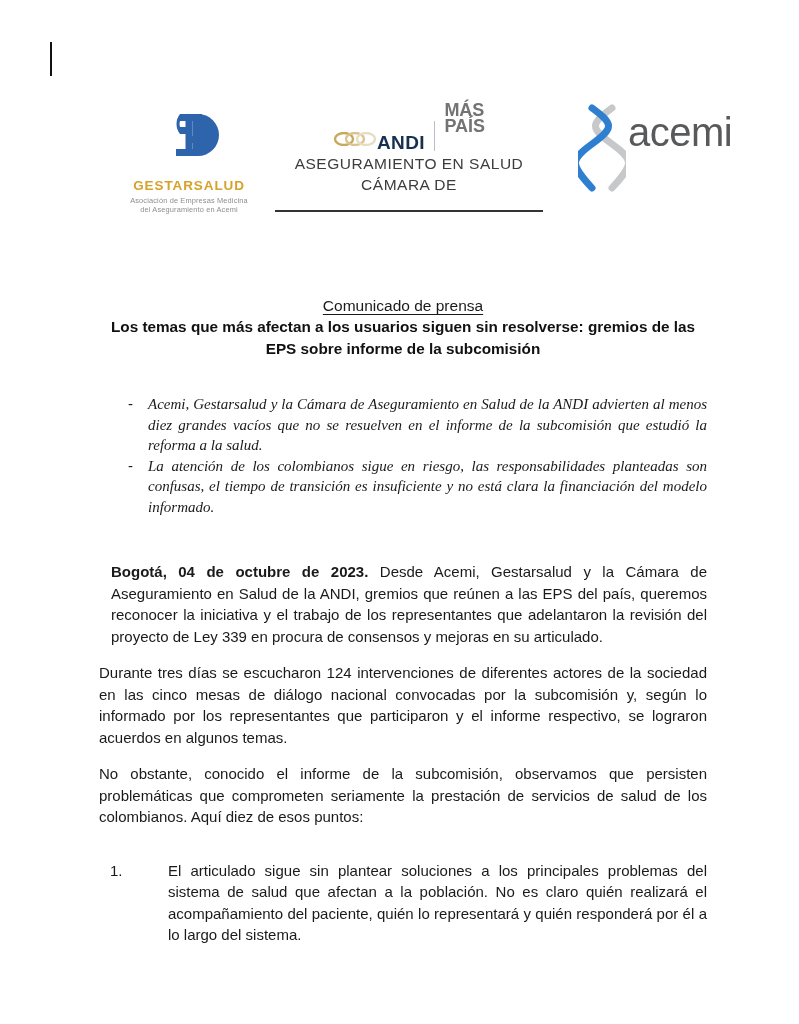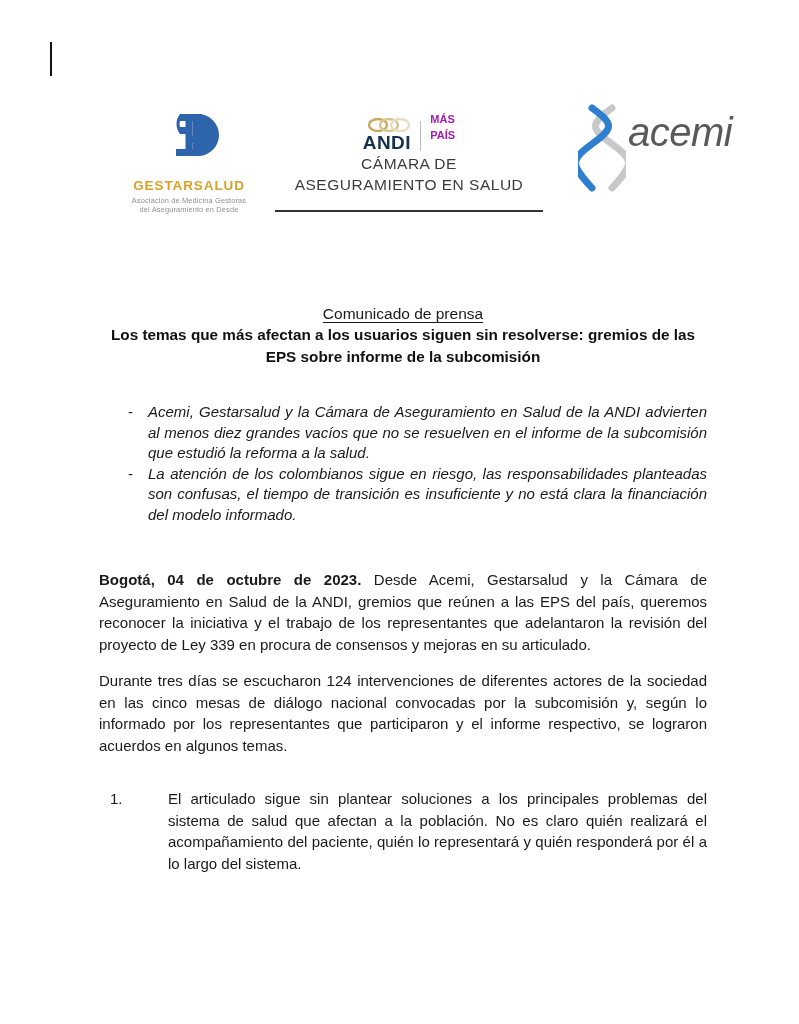--- a/index.html
+++ b/index.html
@@ -83,22 +83,22 @@
   }
   .andi-top {
     display: flex;
     align-items: flex-end;
     justify-content: center;
     gap: 9px;
     height: 44px;
   }
   .andi-left {
     display: flex;
-    flex-direction: column;
-    align-items: flex-end;
+    flex-direction: row;
+    align-items: flex-start;
     line-height: 1;
   }
   .andi-rings {
     height: 14px;
     display: block;
   }
   .andi-word {
     font-family: "Liberation Sans", sans-serif;
     font-weight: bold;
     font-size: 19px;
@@ -109,26 +109,26 @@
   .andi-divider {
     width: 1.4px;
     height: 30px;
     background: #b9bfc7;
     align-self: flex-end;
     margin-bottom: 1px;
   }
   .andi-maspais {
     font-family: "Liberation Sans", sans-serif;
     font-weight: bold;
-    font-size: 11px;
+    font-size: 18px;
     line-height: 15.5px;
-    color: #a21caf;
+    color: #737373;
     text-align: left;
     align-self: flex-end;
-    margin-bottom: 9px;
+    margin-bottom: 18px;
   }
   .camara-line {
     font-family: "Liberation Sans", sans-serif;
     font-size: 15.5px;
     line-height: 18px;
     color: #3c3c3c;
     letter-spacing: 0.5px;
     margin-top: 3px;
   }
   .andi-rule {
@@ -141,21 +141,20 @@
   }
 
   
   .logo-acemi {
     position: absolute;
     left: 578px;
     top: 4px;
     width: 200px;
     display: flex;
     align-items: flex-start;
-    font-style: italic;
   }
   .acemi-helix {
     width: 48px;
     height: 88px;
     flex: 0 0 auto;
   }
   .acemi-text {
     margin-left: 2px;
     margin-top: 8px;
   }
@@ -171,21 +170,21 @@
     font-size: 11.4px;
     line-height: 13.2px;
     color: #6d6e71;
     margin-top: 2px;
   }
 
   
   .doc-body {
     position: absolute;
     left: 99px;
-    top: 304px;
+    top: 296px;
     width: 608px;
   }
 
   .kicker {
     text-align: center;
     font-size: 15.5px;
     line-height: 20px;
     color: #1a1a1a;
   }
   .kicker span {
@@ -214,30 +213,31 @@
     color: #1a1a1a;
   }
   .bullet + .bullet { margin-top: 0px; }
   .bullet-dash {
     flex: 0 0 20px;
     font-style: normal;
   }
   .bullet-text {
     flex: 1 1 auto;
     text-align: justify;
+    font-family: Liberation Serif, serif;
   }
 
   .para {
     margin-top: 4px;
     font-size: 15px;
     line-height: 21.5px;
     text-align: justify;
     color: #1a1a1a;
   }
-  .para.first { margin-top: 44px; }
+  .para.first { margin-top: 44px; margin-left: 12px; }
   .para b { font-weight: bold; }
 
   .numbered {
     margin-top: 32px;
     padding-left: 11px;
   }
   .num-item {
     display: flex;
     font-size: 15px;
     line-height: 21.5px;
@@ -265,43 +265,43 @@
       <div class="gs-mark">
         <svg width="62" height="54" viewBox="0 0 62 54" aria-hidden="true">
           <path d="M44 6 H22 A16 16 0 0 0 22 26 H31 V19 H22 A9 9 0 0 1 22 13 H44 Z" fill="#2e64ab"></path>
           <path d="M18 48 H40 A16 16 0 0 0 40 28 H31 V35 H40 A9 9 0 0 1 40 41 H18 Z" fill="#2e64ab"></path>
           <rect x="27.5" y="6" width="7" height="42" fill="#2e64ab"></rect>
           <path d="M34.5 6 H40 A21 21 0 0 1 40 48 H34.5 Z" fill="#2e64ab"></path>
         </svg>
       </div>
       <div class="gs-name">GESTARSALUD</div>
       <div class="gs-sub">
-        <div>Asociación de Medicina Gestoras</div>
-        <div>del Aseguramiento en Desde</div>
+        <div>Asociación de Empresas Medicina</div>
+        <div>del Aseguramiento en Acemi</div>
       </div>
     </div>
 
     <div class="logo-andi">
       <div class="andi-top">
         <div class="andi-left">
           <svg class="andi-rings" width="44" height="14" viewBox="0 0 44 14" aria-hidden="true">
             <ellipse cx="11" cy="7" rx="9" ry="6" fill="none" stroke="#c8a85a" stroke-width="2.4"></ellipse>
             <ellipse cx="22" cy="7" rx="9" ry="6" fill="none" stroke="#d8c48e" stroke-width="2.4"></ellipse>
             <ellipse cx="33" cy="7" rx="9" ry="6" fill="none" stroke="#e7ddc2" stroke-width="2.4"></ellipse>
           </svg>
           <div class="andi-word">ANDI</div>
         </div>
         <div class="andi-divider"></div>
         <div class="andi-maspais">
           <div>MÁS</div>
           <div>PAÍS</div>
         </div>
       </div>
+      <div class="camara-line">ASEGURAMIENTO EN SALUD</div>
       <div class="camara-line">CÁMARA DE</div>
-      <div class="camara-line">ASEGURAMIENTO EN SALUD</div>
       <div class="andi-rule"></div>
     </div>
 
     <div class="logo-acemi">
       <svg class="acemi-helix" viewBox="0 0 48 88" aria-hidden="true">
         <path d="M34 4 C12 20, 12 24, 34 40 C56 56, 56 60, 34 84" fill="none" stroke="#c7c8ca" stroke-width="7" stroke-linecap="round"></path>
         <path d="M14 4 C36 20, 36 24, 14 40 C-8 56, -8 60, 14 84" fill="none" stroke="#2f7fd1" stroke-width="7" stroke-linecap="round"></path>
       </svg>
       <div class="acemi-text">
         <div class="acemi-word">acemi</div>
@@ -326,20 +326,21 @@
       <div class="bullet">
         <div class="bullet-dash">-</div>
         <div class="bullet-text">La atención de los colombianos sigue en riesgo, las responsabilidades planteadas son confusas, el tiempo de transición es insuficiente y no está clara la financiación del modelo informado.</div>
       </div>
     </div>
 
     <p class="para first"><b>Bogotá, 04 de octubre de 2023.</b><span> Desde Acemi, Gestarsalud y la Cámara de Aseguramiento en Salud de la ANDI, gremios que reúnen a las EPS del país, queremos reconocer la iniciativa y el trabajo de los representantes que adelantaron la revisión del proyecto de Ley 339 en procura de consensos y mejoras en su articulado.</span></p>
 
     <p class="para">Durante tres días se escucharon 124 intervenciones de diferentes actores de la sociedad en las cinco mesas de diálogo nacional convocadas por la subcomisión y, según lo informado por los representantes que participaron y el informe respectivo, se lograron acuerdos en algunos temas.</p>
 
+    <p class="para">No obstante, conocido el informe de la subcomisión, observamos que persisten problemáticas que comprometen seriamente la prestación de servicios de salud de los colombianos. Aquí diez de esos puntos:</p>
 
     <div class="numbered">
       <div class="num-item">
         <div class="num-marker">1.</div>
         <div class="num-text">El articulado sigue sin plantear soluciones a los principales problemas del sistema de salud que afectan a la población. No es claro quién realizará el acompañamiento del paciente, quién lo representará y quién responderá por él a lo largo del sistema.</div>
       </div>
     </div>
 
   </div>
 </div>

